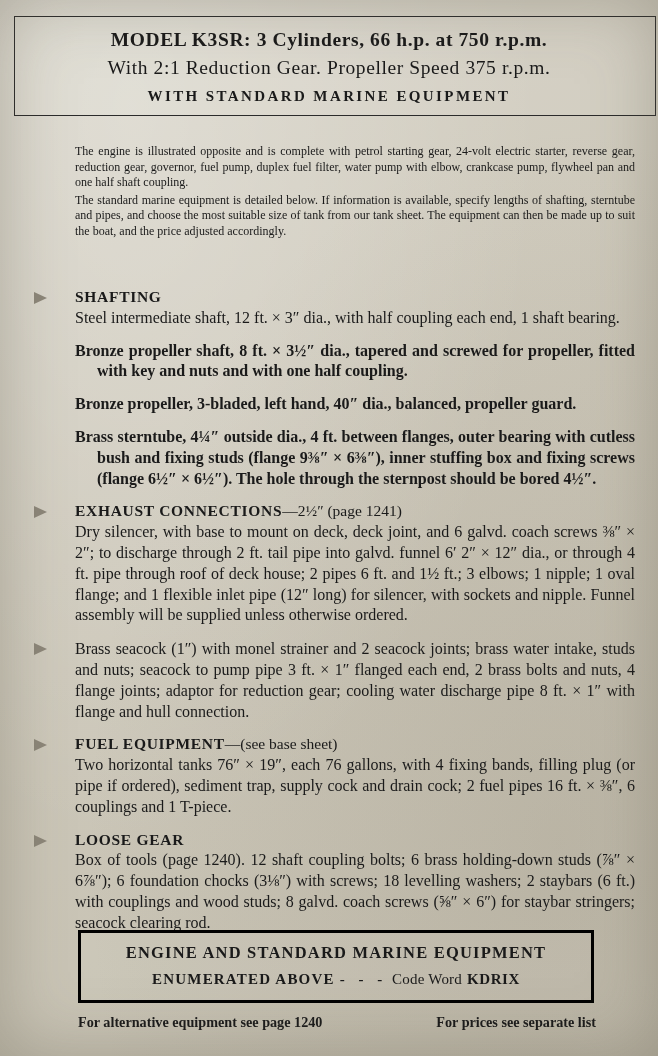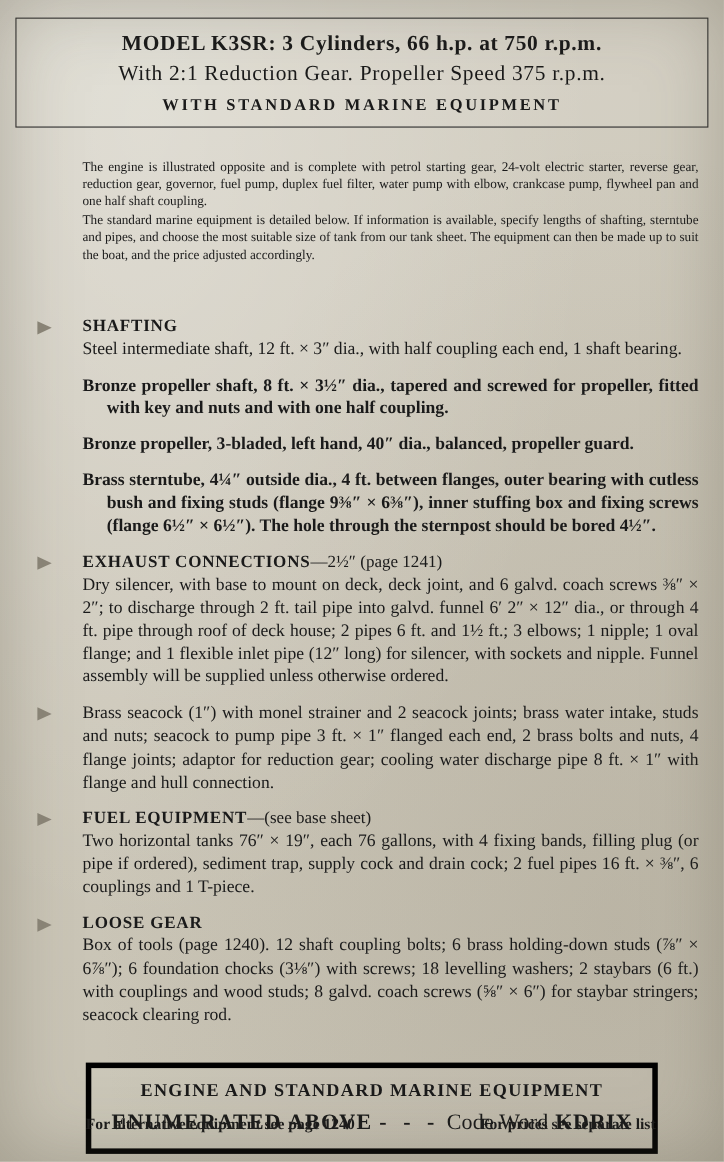--- a/index.html
+++ b/index.html
@@ -33,21 +33,21 @@
     pointer-events: none;
   }
 
   
   .header-box {
     position: absolute;
     left: 14px;
     top: 16px;
     width: 628px;
     border: 1px solid #2b2b2b;
-    padding: 8px 0 10px 0;
+    padding: 8px 12px 10px 0;
     text-align: center;
     background: rgba(255,255,255,0.06);
   }
   .hdr-line1 {
     font-size: 19.5px;
     letter-spacing: 0.6px;
     font-weight: bold;
     margin: 4px 0 0 0;
     white-space: nowrap;
   }
@@ -123,35 +123,34 @@
     text-indent: -22px;
   }
   .sec-body p + p { margin-top: 12px; font-weight: bold; }
 
   
   .code-box {
     position: absolute;
     left: 78px;
     top: 930px;
     width: 510px;
-    border: 5px solid #000000;
+    border: 3px solid #000000;
     padding: 10px 0 12px 0;
     text-align: center;
     background: rgba(255,255,255,0.05);
-    margin-top: 36px;
   }
   .code-line1 {
     font-size: 16.5px;
     font-weight: bold;
     letter-spacing: 1.2px;
     white-space: nowrap;
   }
   .code-line2 {
     margin-top: 8px;
-    font-size: 20px;
+    font-size: 15px;
     font-weight: bold;
     letter-spacing: 1.2px;
     white-space: nowrap;
   }
   .code-line2 .dashes {
     font-weight: bold;
     letter-spacing: 5px;
   }
   .code-line2 .cw {
     font-weight: normal;

